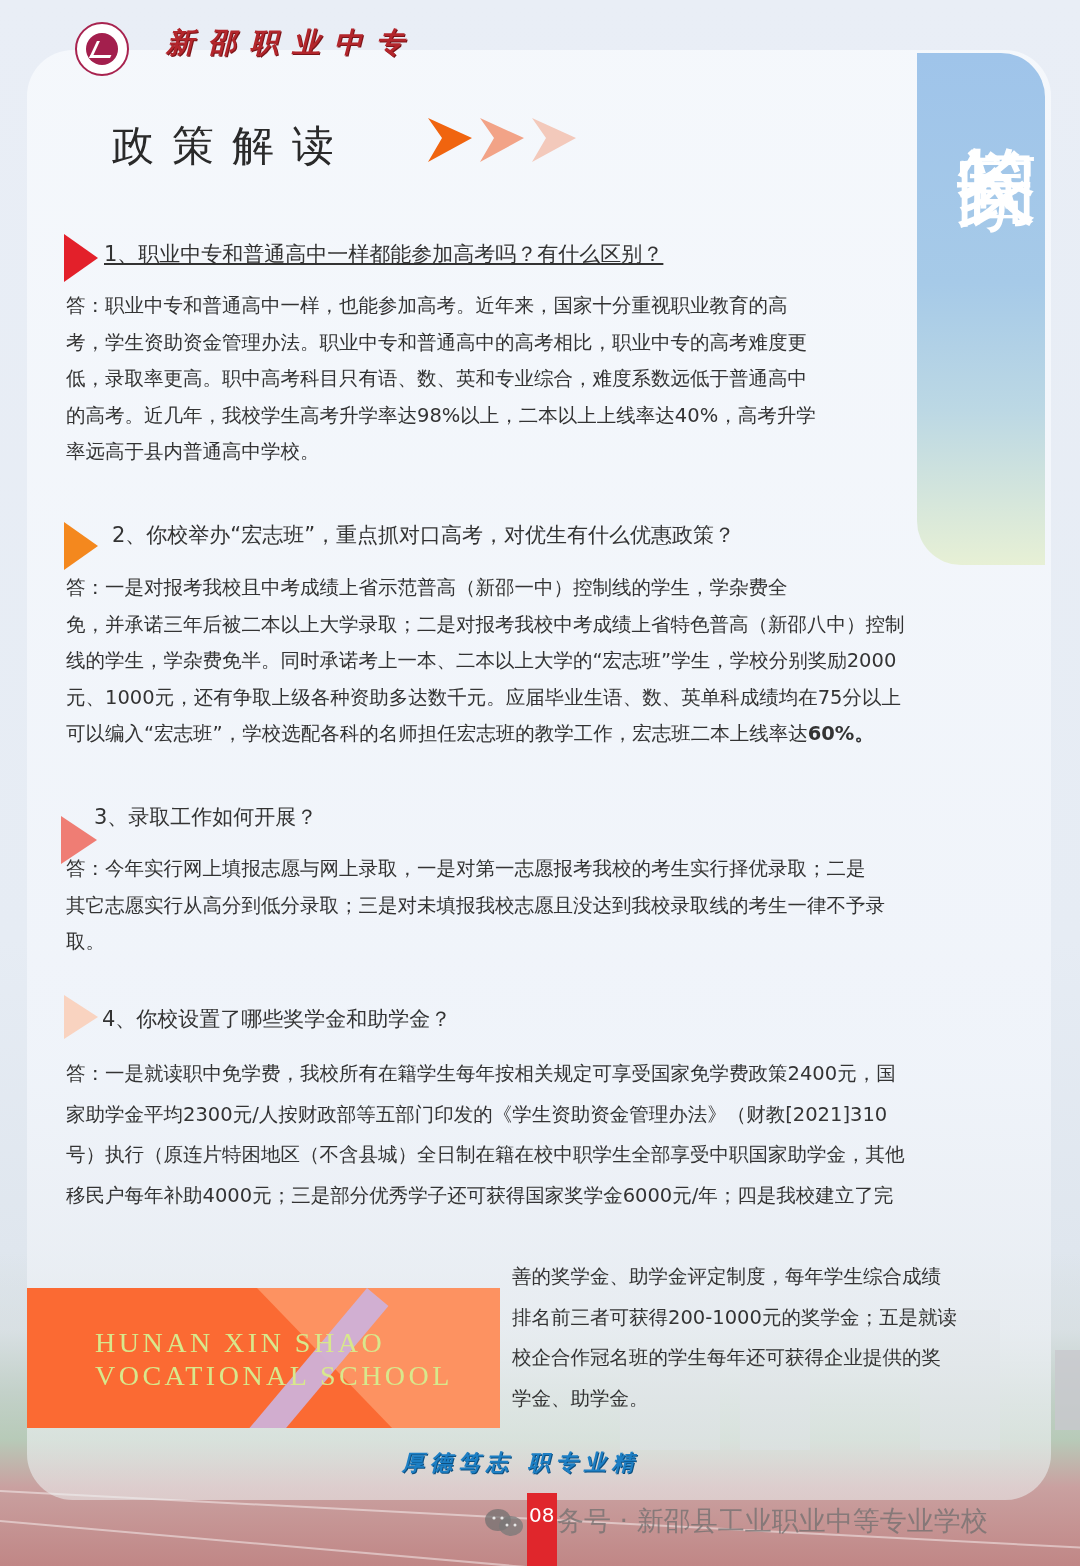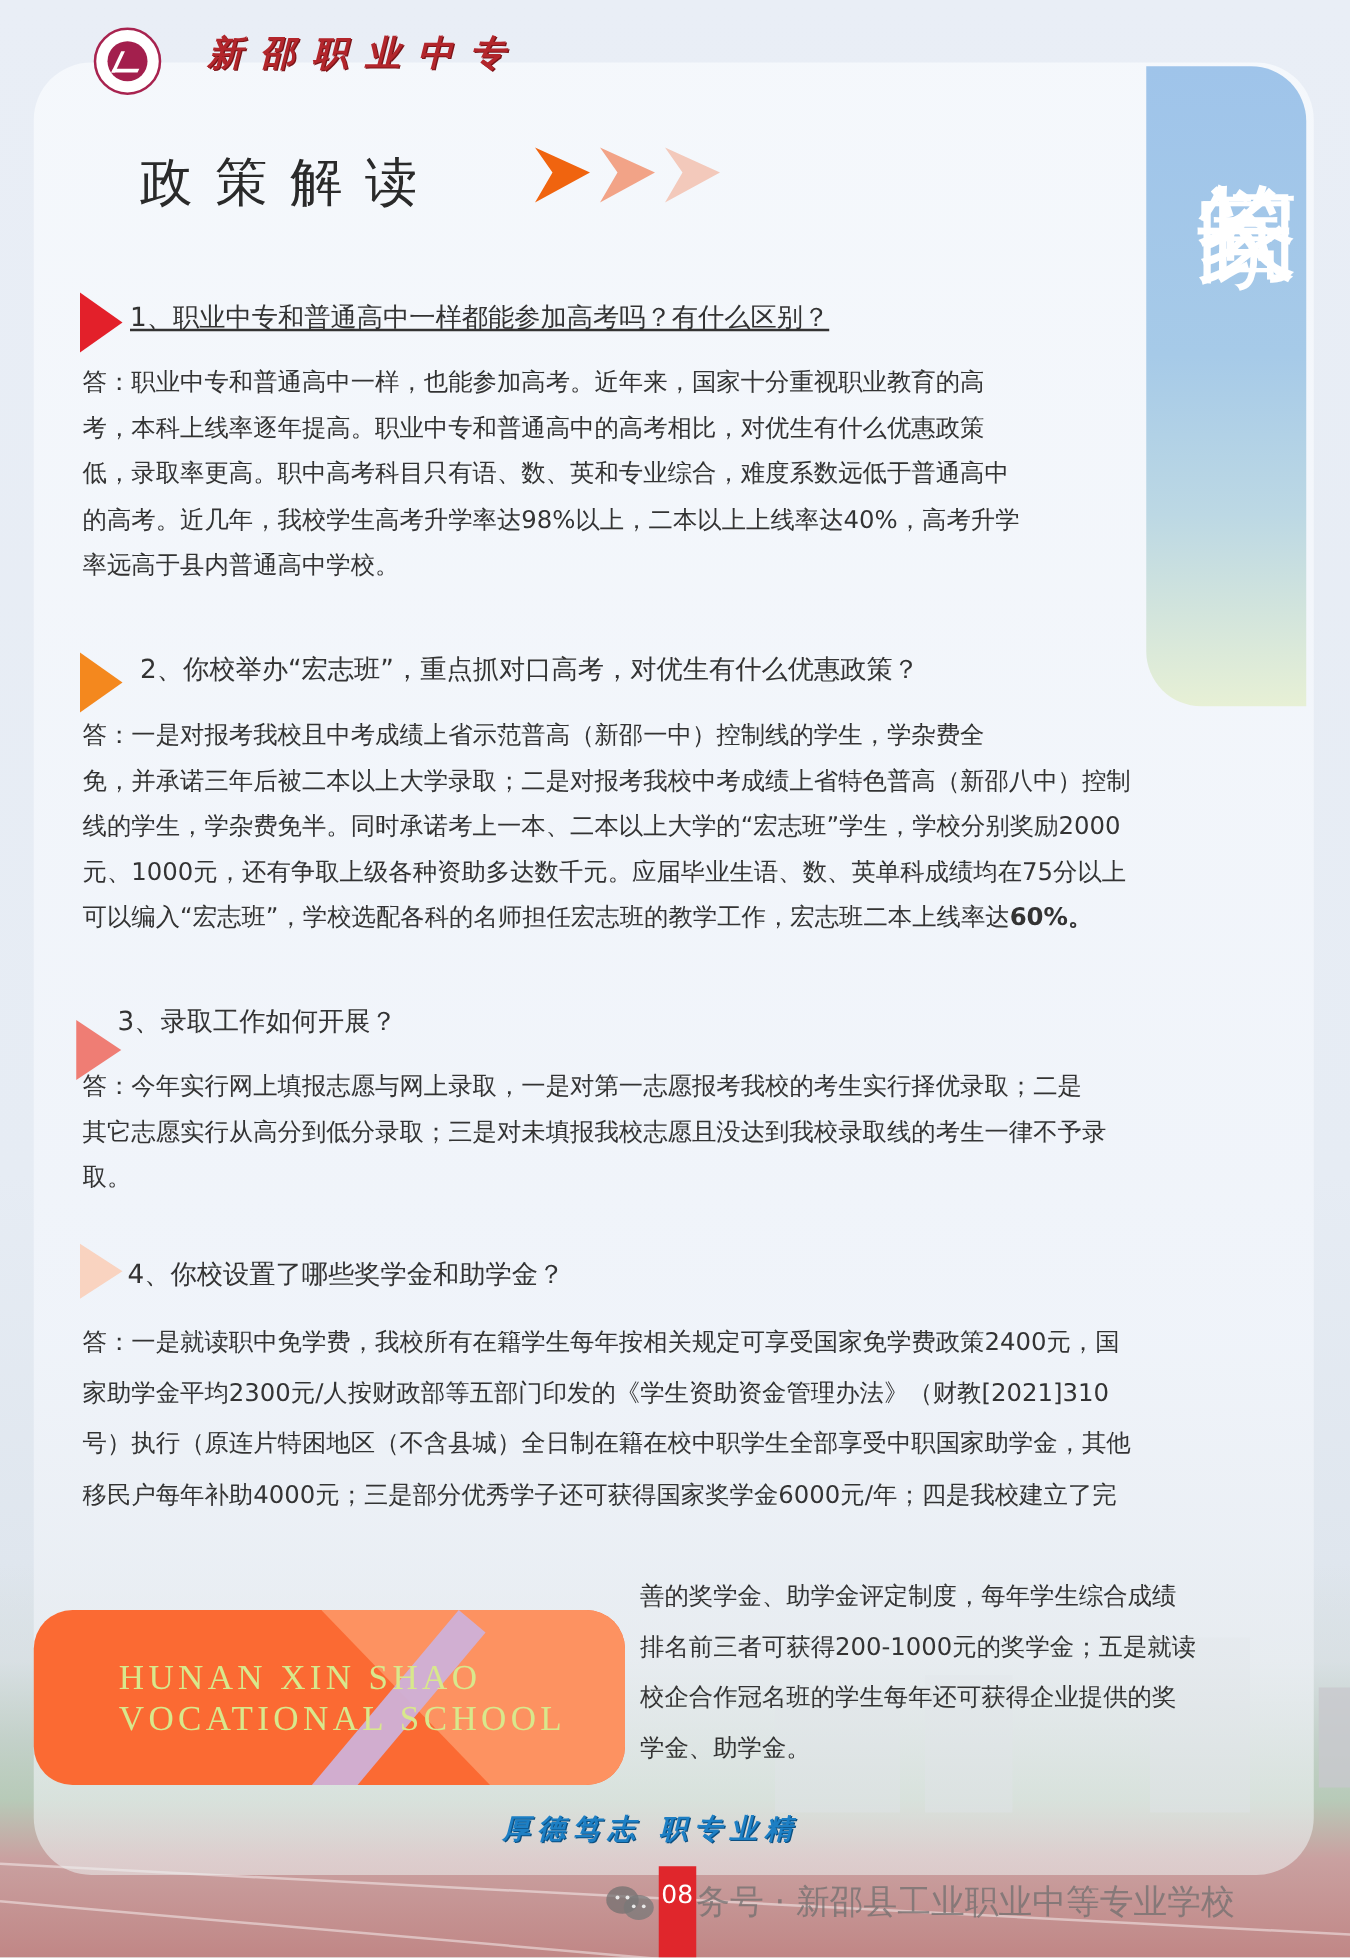--- a/index.html
+++ b/index.html
@@ -66,21 +66,20 @@
   .ans {
     position: absolute; font-size: 19.5px; color: #333; line-height: 36.6px;
     text-align: justify; text-align-last: left;
   }
   .ans .line { display: block; white-space: nowrap; }
   .ans b { font-weight: bold; }
 
   .eng-box {
     position: absolute; left: 27px; top: 1288px; width: 473px; height: 140px; overflow: hidden;
     background: #fb6a33;
-    border-radius: 31px;
   }
   .eng-box .light {
     position: absolute; left: 230px; top: 0; width: 300px; height: 140px;
     background: #fd9261; clip-path: polygon(0 0, 100% 0, 100% 100%, 45% 100%);
   }
   .eng-box .band {
     position: absolute; left: 160px; top: 0; width: 28px; height: 200px; background: #cfb1d8;
     transform-origin: top left; transform: translate(180px, 0) rotate(40deg);
     opacity: 0.95;
   }
@@ -130,21 +129,21 @@
 </svg>
 
 <div class="side-banner">
   <div class="vt">答家长问</div>
 </div>
 
 <div class="tri" style="left:64px; top:234px; border-width:24px 0 24px 34px; border-color: transparent transparent transparent #e3202a;"></div>
 <div class="q" style="left:104px; top:240px;text-decoration:underline;">1、职业中专和普通高中一样都能参加高考吗？有什么区别？</div>
 <div class="ans" style="left:66px; top:288px; width:842px;">
   <span class="line"> 答：职业中专和普通高中一样，也能参加高考。近年来，国家十分重视职业教育的高</span>
-  <span class="line">考，本科上线率逐年提高。职业中专和普通高中的高考相比，对优生有什么优惠政策</span>
+  <span class="line">考，学生资助资金管理办法。职业中专和普通高中的高考相比，职业中专的高考难度更</span>
   <span class="line">低，录取率更高。职中高考科目只有语、数、英和专业综合，难度系数远低于普通高中</span>
   <span class="line">的高考。近几年，我校学生高考升学率达98%以上，二本以上上线率达40%，高考升学</span>
   <span class="line">率远高于县内普通高中学校。</span>
 </div>
 
 <div class="tri" style="left:64px; top:522px; border-width:24px 0 24px 34px; border-color: transparent transparent transparent #f4881e;"></div>
 <div class="q" style="left:112px; top:521px;">2、你校举办“宏志班”，重点抓对口高考，对优生有什么优惠政策？</div>
 <div class="ans" style="left:66px; top:570px; width:950px;">
   <span class="line">  答：一是对报考我校且中考成绩上省示范普高（新邵一中）控制线的学生，学杂费全</span>
   <span class="line">免，并承诺三年后被二本以上大学录取；二是对报考我校中考成绩上省特色普高（新邵八中）控制</span>

